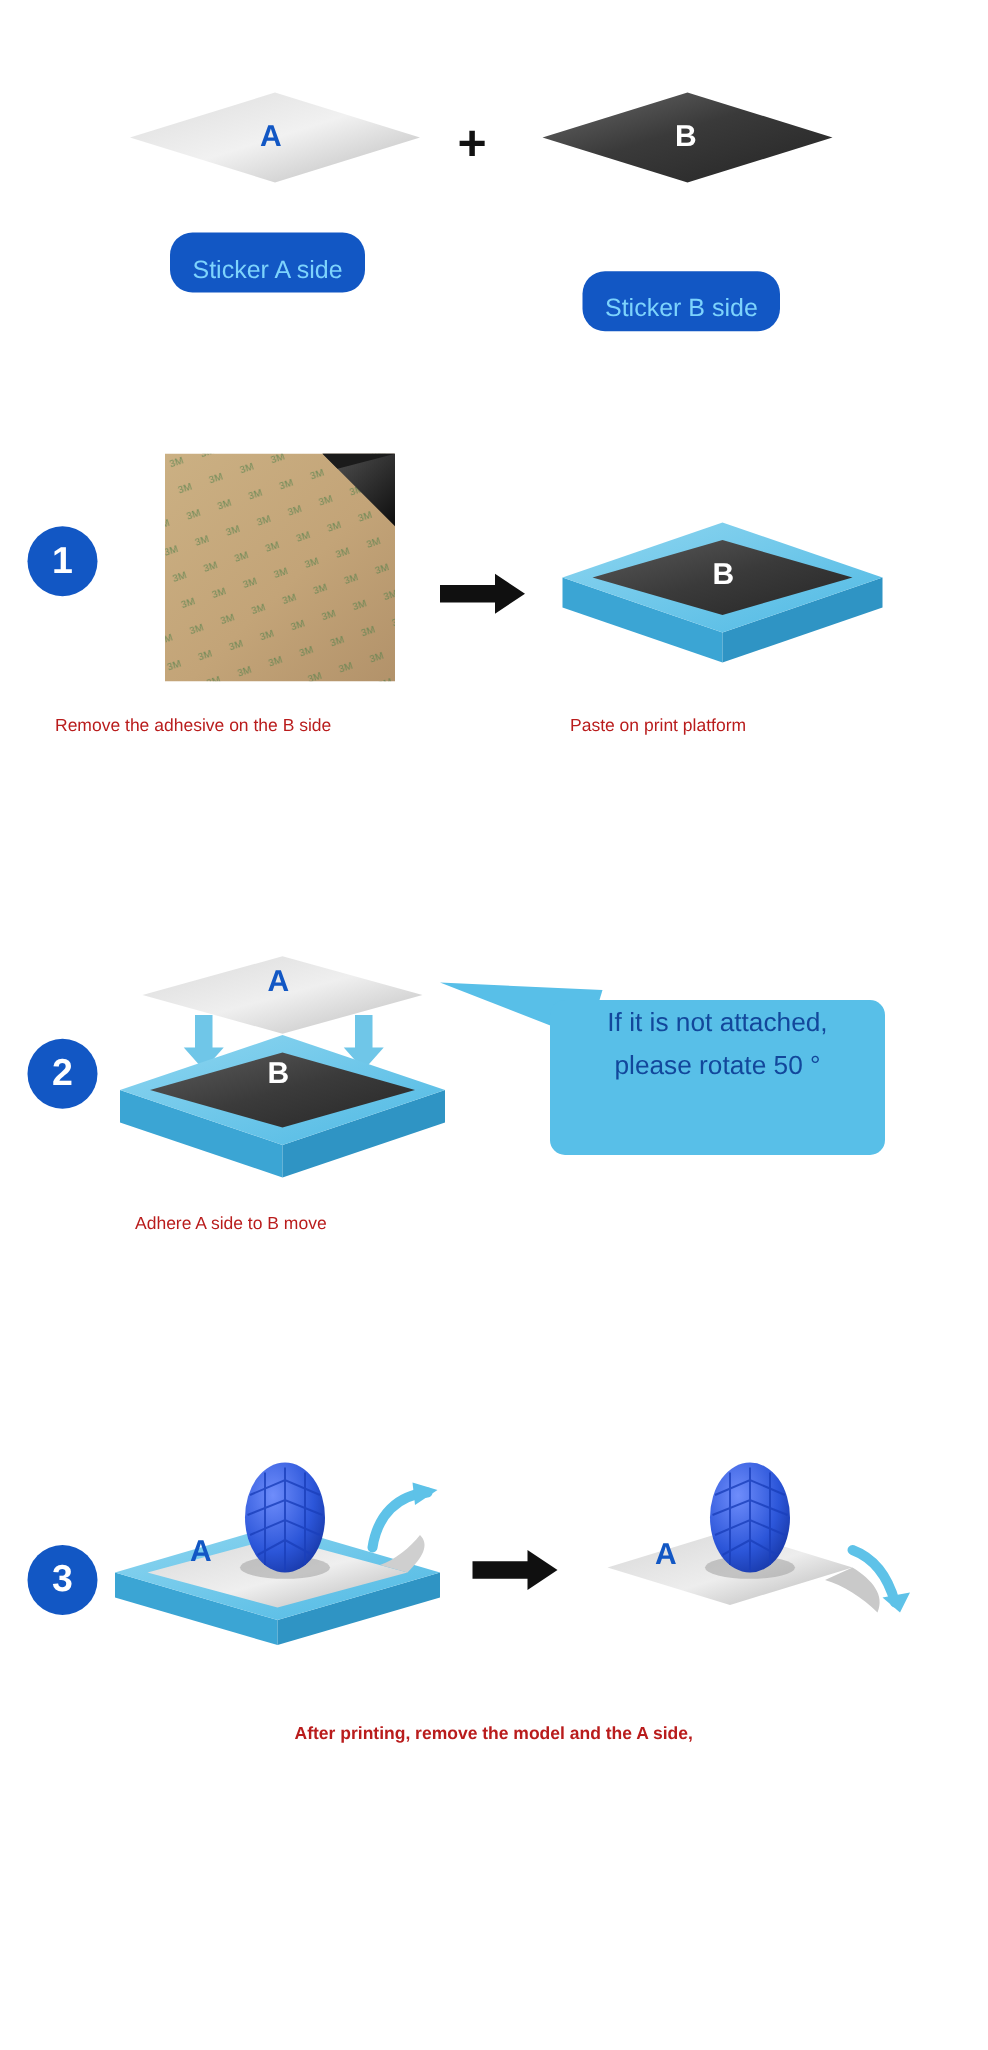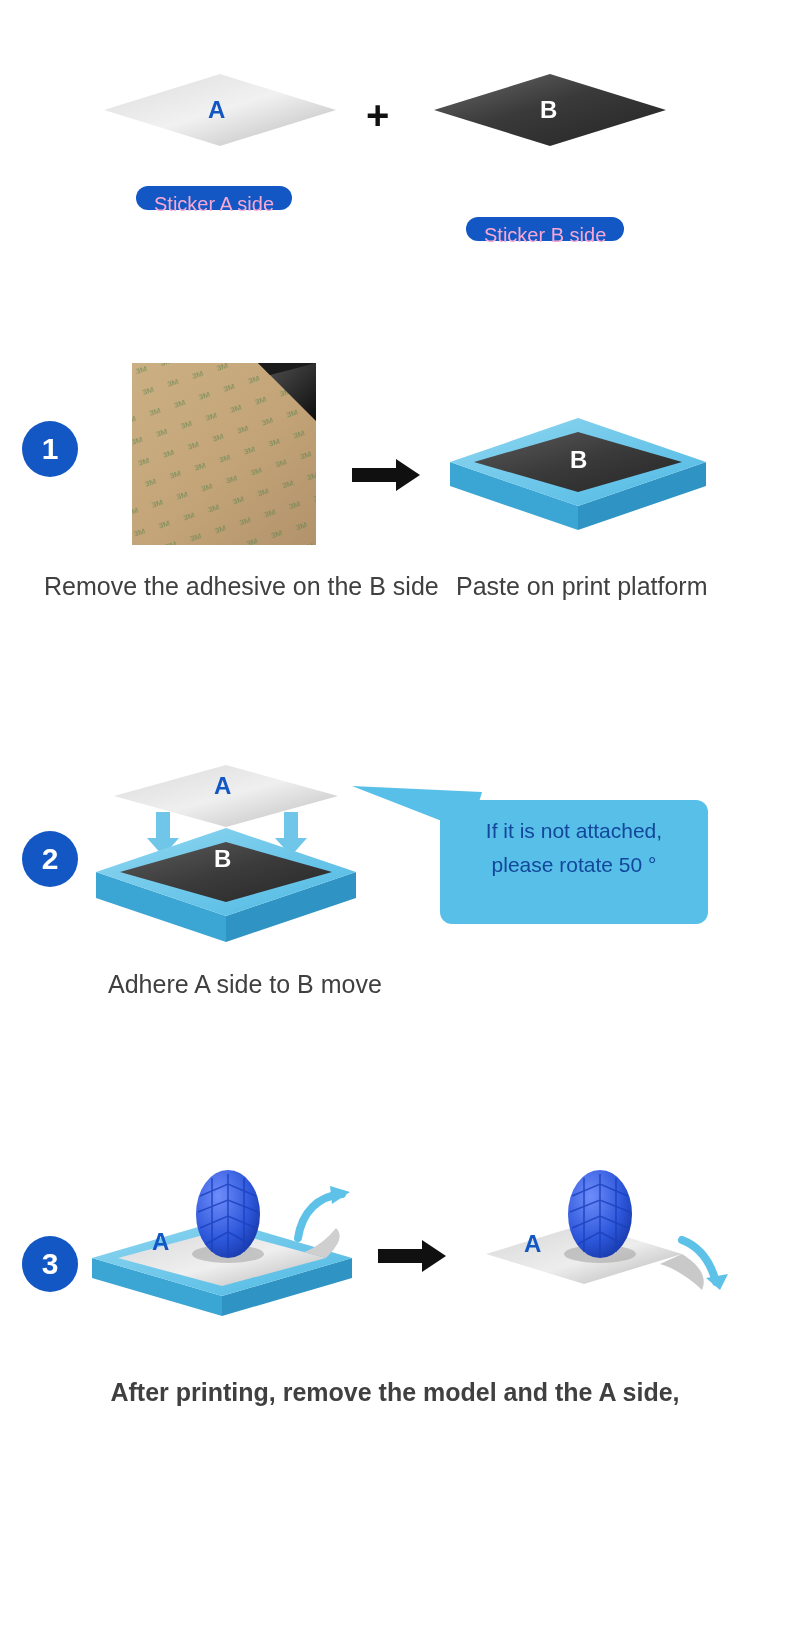--- a/index.html
+++ b/index.html
@@ -19,45 +19,45 @@
     position: absolute;
     left: 0; top: 0;
     width: 790px;
     height: 1640px;
   }
 
   
   .pill {
     position: absolute;
     background: #1257c4;
-    color: #f9a8d4;
+    color: #7dd3fc;
     border-radius: 18px;
     font-size: 20px;
     line-height: 36px;
     height: 24px;
     text-align: center;
     white-space: nowrap;
-    padding: 0 18px;
+    padding: 12px 18px;
   }
   .step-num {
     position: absolute;
     width: 56px;
     height: 56px;
     border-radius: 50%;
     background: #1257c4;
     color: #fff;
     font-size: 30px;
     font-weight: bold;
     text-align: center;
     line-height: 56px;
   }
   .caption {
     position: absolute;
-    font-size: 25px;
-    color: #404040;
+    font-size: 14px;
+    color: #b91c1c;
     white-space: nowrap;
   }
   .caption.center {
     text-align: center;
     white-space: normal;
   }
   .sheet-letter {
     position: absolute;
     font-weight: bold;
     font-size: 24px;
@@ -71,21 +71,21 @@
 
   
   .bubble {
     position: absolute;
     background: #58bfe8;
     border-radius: 12px;
     color: #12479b;
     font-size: 21px;
     line-height: 34px;
     text-align: center;
-    padding: 14px 10px 16px 10px;
+    padding: 2px 10px 16px 10px;
     box-sizing: border-box;
   }
   .bubble div { white-space: nowrap; }
 
   .plus {
     position: absolute;
     font-size: 40px;
     font-weight: bold;
     color: #111;
     line-height: 1;

